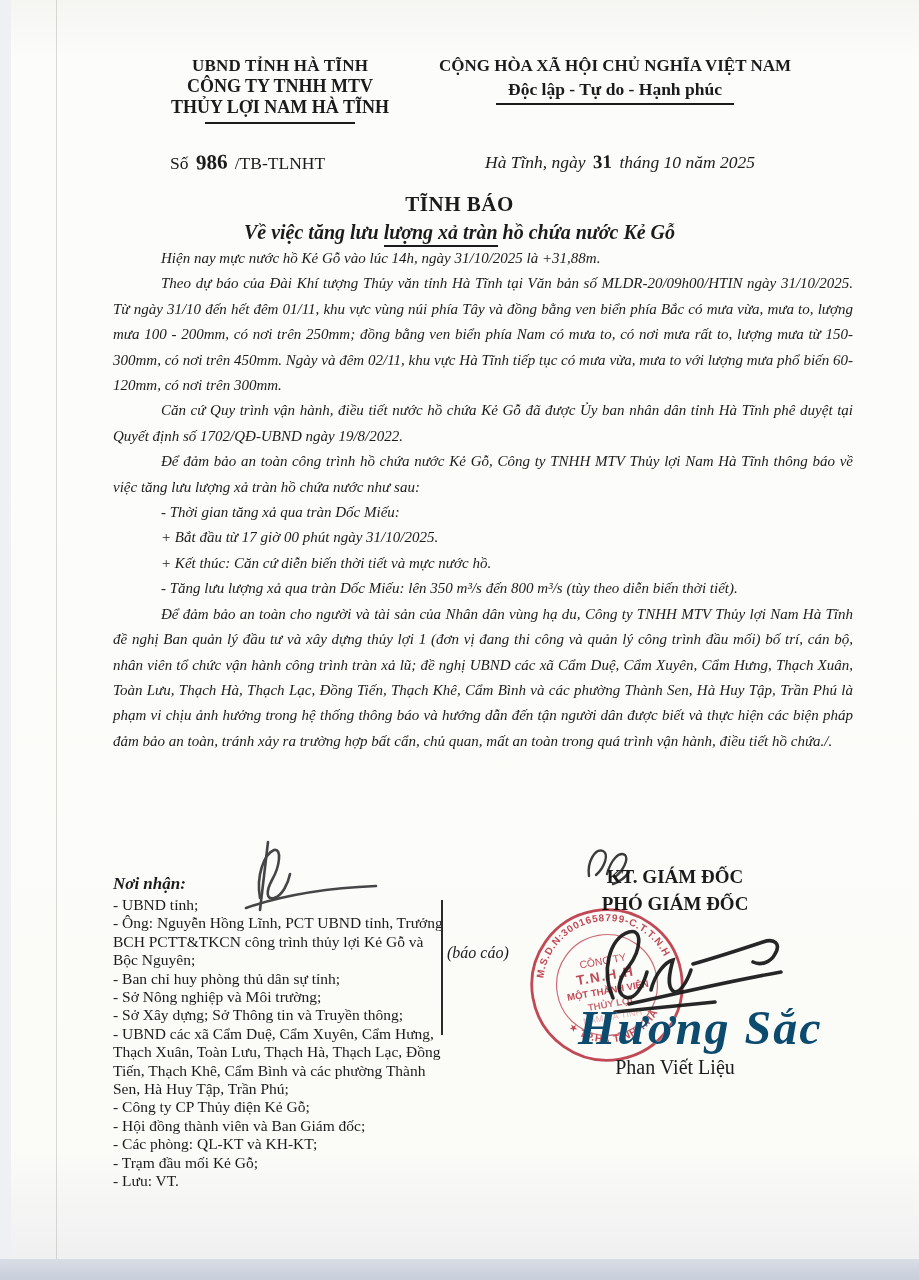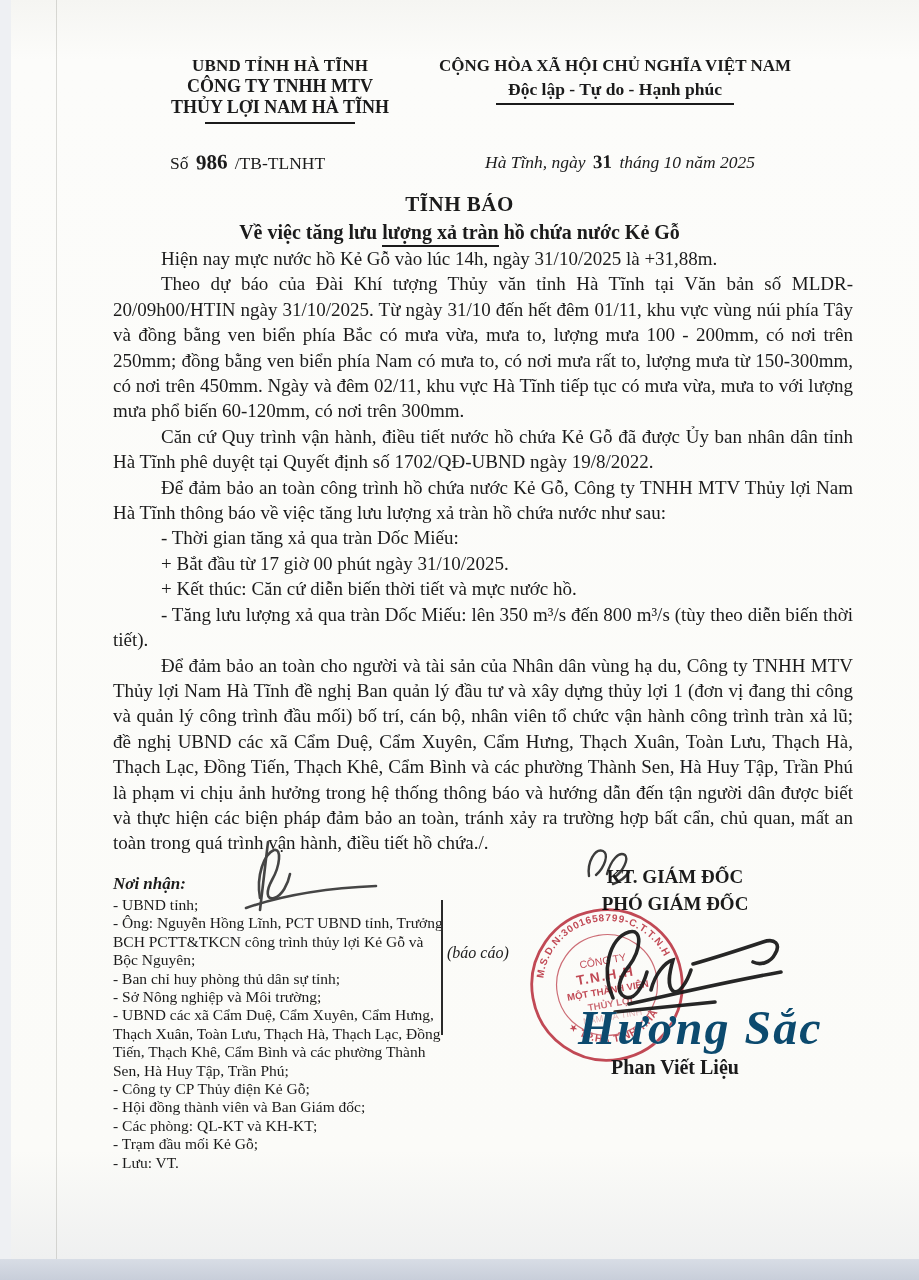--- a/index.html
+++ b/index.html
@@ -17,31 +17,31 @@
   .rule-org{width:150px;border-top:2px solid #1b1b1b;margin:4px auto 0;}
   .hdr-right{left:415px;top:56px;width:400px;text-align:center;}
   .hdr-right .l1{font-size:17px;font-weight:700;}
   .hdr-right .l2{font-size:17.5px;font-weight:700;margin-top:3px;}
   .rule-motto{width:238px;border-top:2px solid #1b1b1b;margin:3px auto 0;}
   .doc-no{left:170px;top:150px;font-size:17.5px;}
   .so-num{display:inline-block;font-size:21px;font-weight:700;transform:rotate(-2deg);margin:0 3px;}
   .date-line{left:455px;top:151px;width:330px;text-align:center;font-size:17.5px;font-style:italic;}
   .date-day{display:inline-block;font-style:normal;font-weight:700;font-size:19px;transform:rotate(-1deg);margin:0 3px;text-align:center;}
   .title{left:0;top:192px;width:919px;text-align:center;font-size:21px;font-weight:700;letter-spacing:.5px;}
-  .subtitle{left:0;top:221px;width:919px;text-align:center;font-size:20px;font-weight:700;}
+  .subtitle{left:0;top:221px;width:919px;text-align:center;font-size:20px;font-weight:700;font-style:italic;}
   .subtitle .u{border-bottom:2px solid #1b1b1b;padding-bottom:2px;}
   .body-text{left:113px;top:246px;width:740px;}
-  .body-text p{margin:0;font-size:19px;line-height:25.4px;text-indent:48px;text-align:justify;}
+  .body-text p{margin:0;font-size:15px;line-height:25.4px;text-indent:48px;text-align:justify;font-style:italic;}
   .noinhan{left:113px;top:874px;font-size:17px;font-weight:700;font-style:italic;}
   .recips{left:113px;top:896px;width:330px;font-size:15.5px;line-height:18.4px;}
   .recips div{margin:0;}
   .baocao-line{left:441px;top:900px;width:1.5px;height:135px;background:#2a2a2a;}
   .baocao{left:447px;top:944px;font-size:16px;font-style:italic;}
   .sig-title{left:545px;width:260px;text-align:center;font-size:19px;font-weight:700;}
-  .sig-name{left:545px;top:1056px;width:260px;text-align:center;font-size:20px;font-weight:700;}
+  .sig-name{left:545px;top:1056px;width:260px;text-align:center;font-size:20px;font-weight:400;}
   .seal-svg{left:527px;top:905px;width:160px;height:160px;mix-blend-mode:multiply;}
   .seal-text{fill:#bf3b49;font-family:"Liberation Sans","DejaVu Sans",sans-serif;}
   .sign-svg{left:585px;top:920px;width:205px;height:100px;}
   .paraph-svg{left:228px;top:838px;width:155px;height:75px;}
   .initials-svg{left:577px;top:840px;width:55px;height:48px;}
   .watermark{left:578px;top:1000px;width:341px;font-size:48px;font-weight:700;color:#0c4a6e;
              letter-spacing:2px;white-space:nowrap;z-index:6;text-shadow:0 0 1px rgba(255,255,255,.75);font-style:italic;}
 </style>
 </head>
 <body>
@@ -108,20 +108,21 @@
       <path d="M32,60 C28,38 36,16 46,12 C54,10 52,28 44,42 C38,53 38,62 46,60 C54,58 60,46 62,36"></path>
       <path d="M40,4 L32,72"></path>
       <path d="M18,70 C58,56 100,50 148,48"></path>
     </g>
   </svg>
   <div class="abs recips">
     <div>- UBND tỉnh;</div>
     <div>- Ông: Nguyễn Hồng Lĩnh, PCT UBND tỉnh, Trưởng BCH  PCTT&amp;TKCN công trình thủy lợi Kẻ Gỗ và Bộc Nguyên;</div>
     <div>- Ban chỉ huy phòng thủ dân sự tỉnh;</div>
     <div>- Sở Nông nghiệp và Môi trường;</div>
+    <div>- Sở Xây dựng; Sở Thông tin và Truyền thông;</div>
     <div>- UBND các xã Cẩm Duệ, Cẩm Xuyên, Cẩm Hưng, Thạch Xuân, Toàn Lưu, Thạch Hà, Thạch Lạc, Đồng Tiến, Thạch Khê, Cẩm Bình và các phường Thành Sen, Hà Huy Tập, Trần Phú;</div>
     <div>- Công ty CP Thủy điện Kẻ Gỗ;</div>
     <div>- Hội đồng thành viên và Ban Giám đốc;</div>
     <div>- Các phòng: QL-KT và KH-KT;</div>
     <div>- Trạm đầu mối Kẻ Gỗ;</div>
     <div>- Lưu: VT.</div>
   </div>
   <div class="abs baocao-line"></div>
   <div class="abs baocao">(báo cáo)</div>
 

